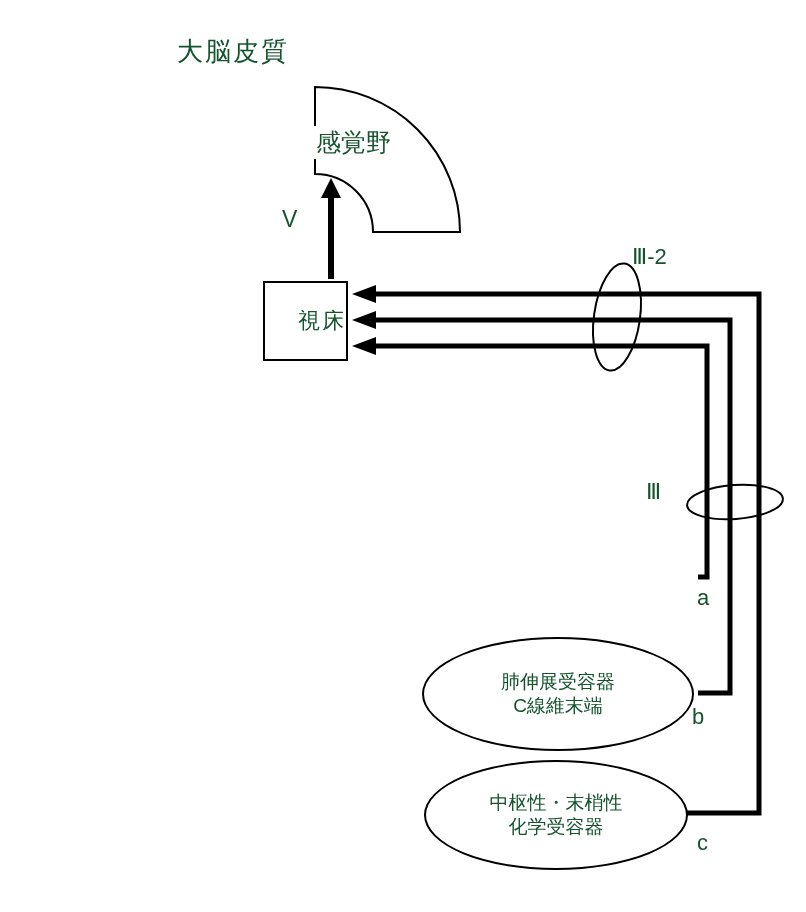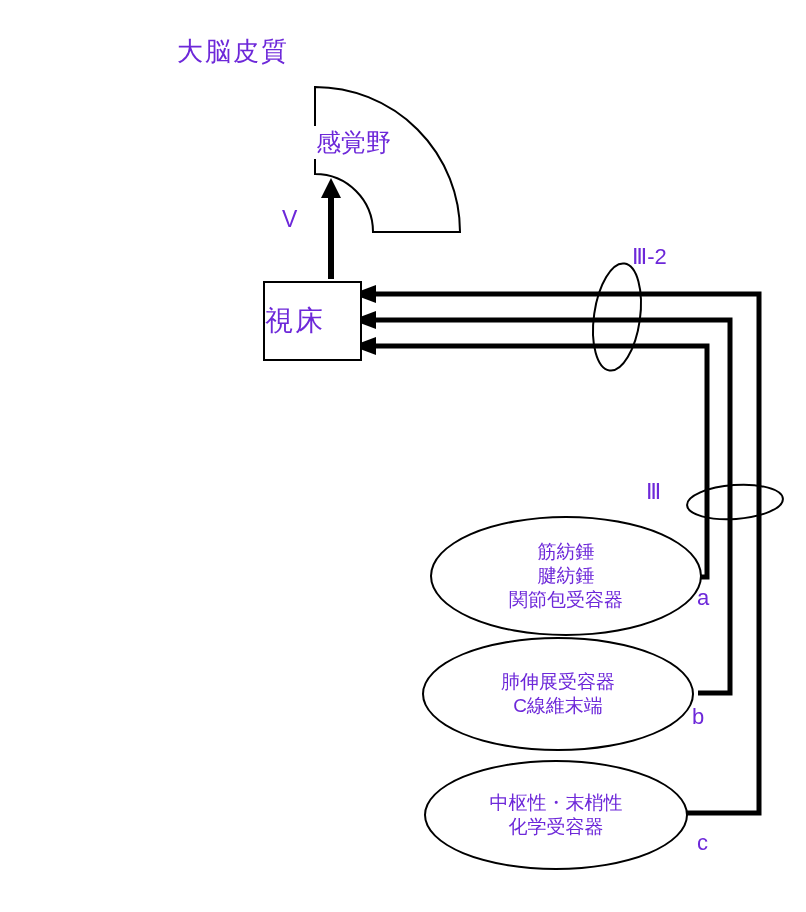--- a/index.html
+++ b/index.html
@@ -5,21 +5,21 @@
   html, body {
     margin: 0;
     padding: 0;
     background: #ffffff;
   }
   .stage {
     position: relative;
     width: 806px;
     height: 912px;
     background: #ffffff;
-    color: #6d28d9;
+    color: #14532d;
     font-family: "Liberation Sans", "DejaVu Sans", sans-serif;
     overflow: hidden;
   }
   .stage svg {
     position: absolute;
     left: 0;
     top: 0;
     z-index: 0;
   }
   .label {
@@ -42,28 +42,28 @@
   .fiber-label {
     font-size: 22px;
   }
   .tag-label {
     font-size: 22px;
   }
   .thalamus-box {
     position: absolute;
     left: 263px;
     top: 281px;
-    width: 99px;
+    width: 85px;
     height: 80px;
     border: 2px solid #000000;
     background: #ffffff;
     display: flex;
     align-items: center;
-    justify-content: flex-start;
-    font-size: 28px;
+    justify-content: flex-end;
+    font-size: 22px;
     letter-spacing: 2px;
     z-index: 2;
     box-sizing: border-box;
   }
   .receptor-ellipse {
     position: absolute;
     border: 2px solid #000000;
     border-radius: 50%;
     background: #ffffff;
     display: flex;
@@ -113,25 +113,20 @@
   <div class="label v-label" style="left:282px; top:206px;">V</div>
 
   <div class="thalamus-box">
     <span>視床</span>
   </div>
 
   <div class="label fiber-label" style="left:632px; top:244px;">Ⅲ-2</div>
 
   <div class="label fiber-label" style="left:646px; top:479px;">Ⅲ</div>
 
-  <div class="receptor-ellipse ellipse-a">
-    <div>筋紡錘</div>
-    <div>腱紡錘</div>
-    <div>関節包受容器</div>
-  </div>
   <div class="label tag-label" style="left:697px; top:585px;">a</div>
 
   <div class="receptor-ellipse ellipse-b">
     <div>肺伸展受容器</div>
     <div>C線維末端</div>
   </div>
   <div class="label tag-label" style="left:692px; top:704px;">b</div>
 
   <div class="receptor-ellipse ellipse-c">
     <div>中枢性・末梢性</div>

